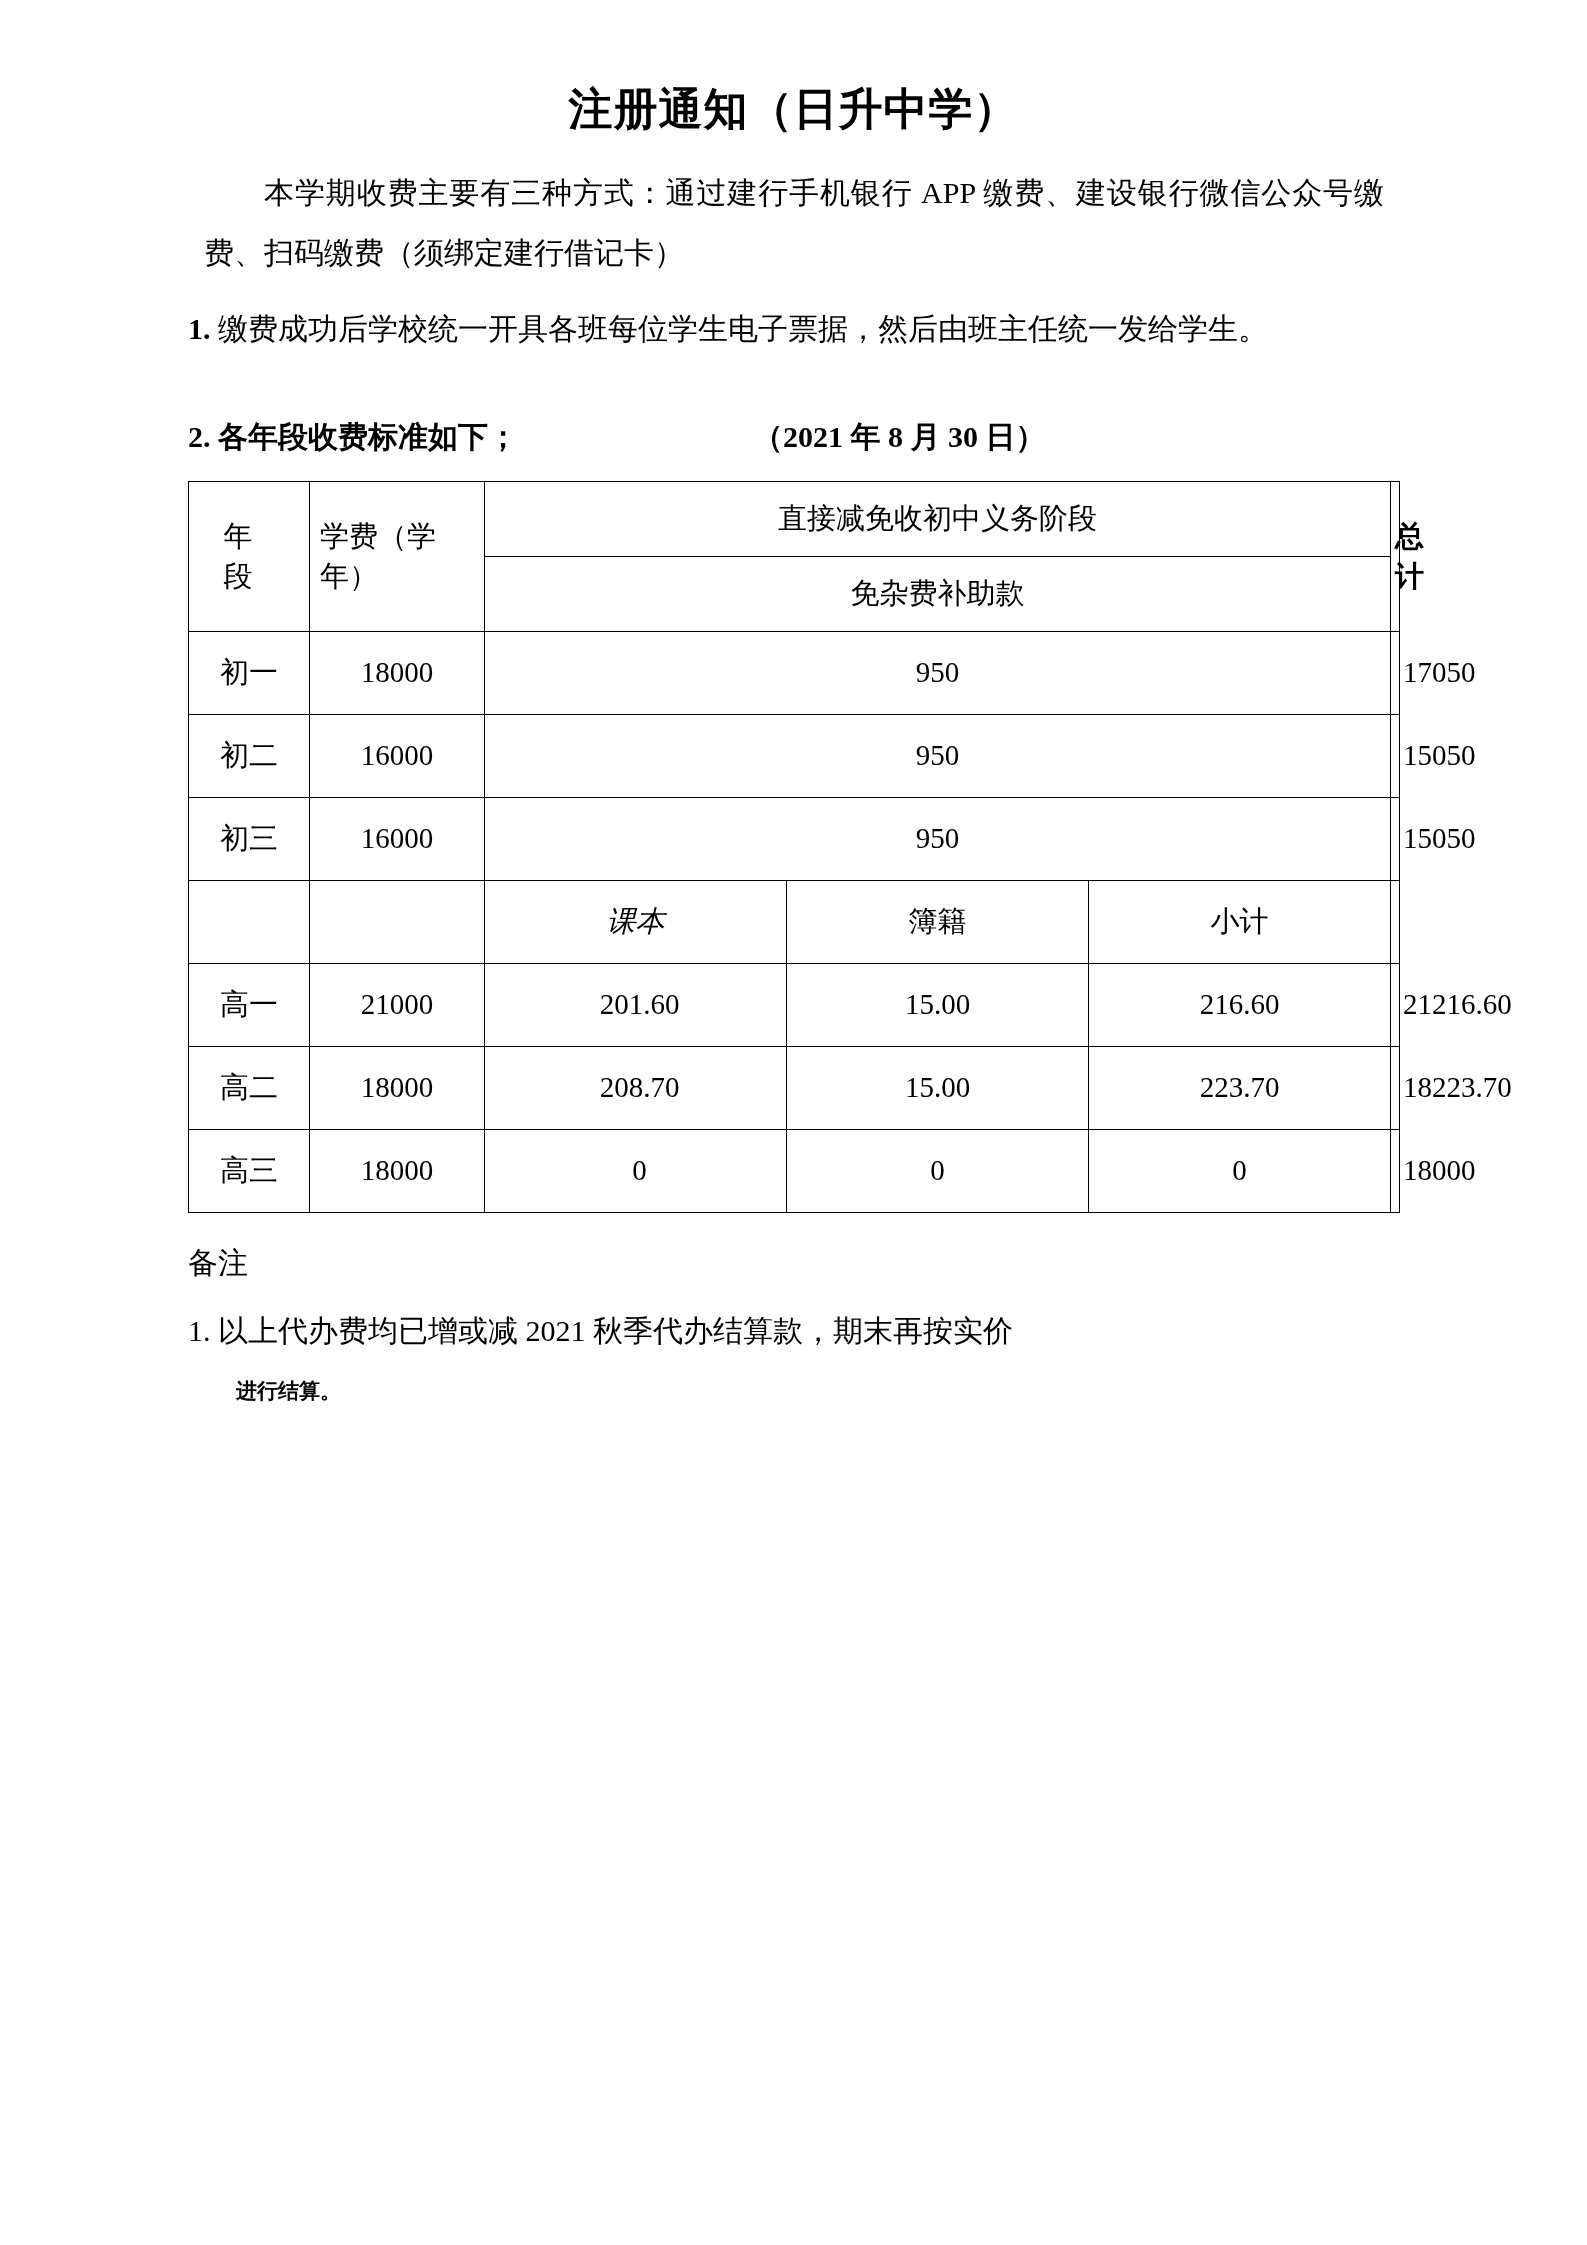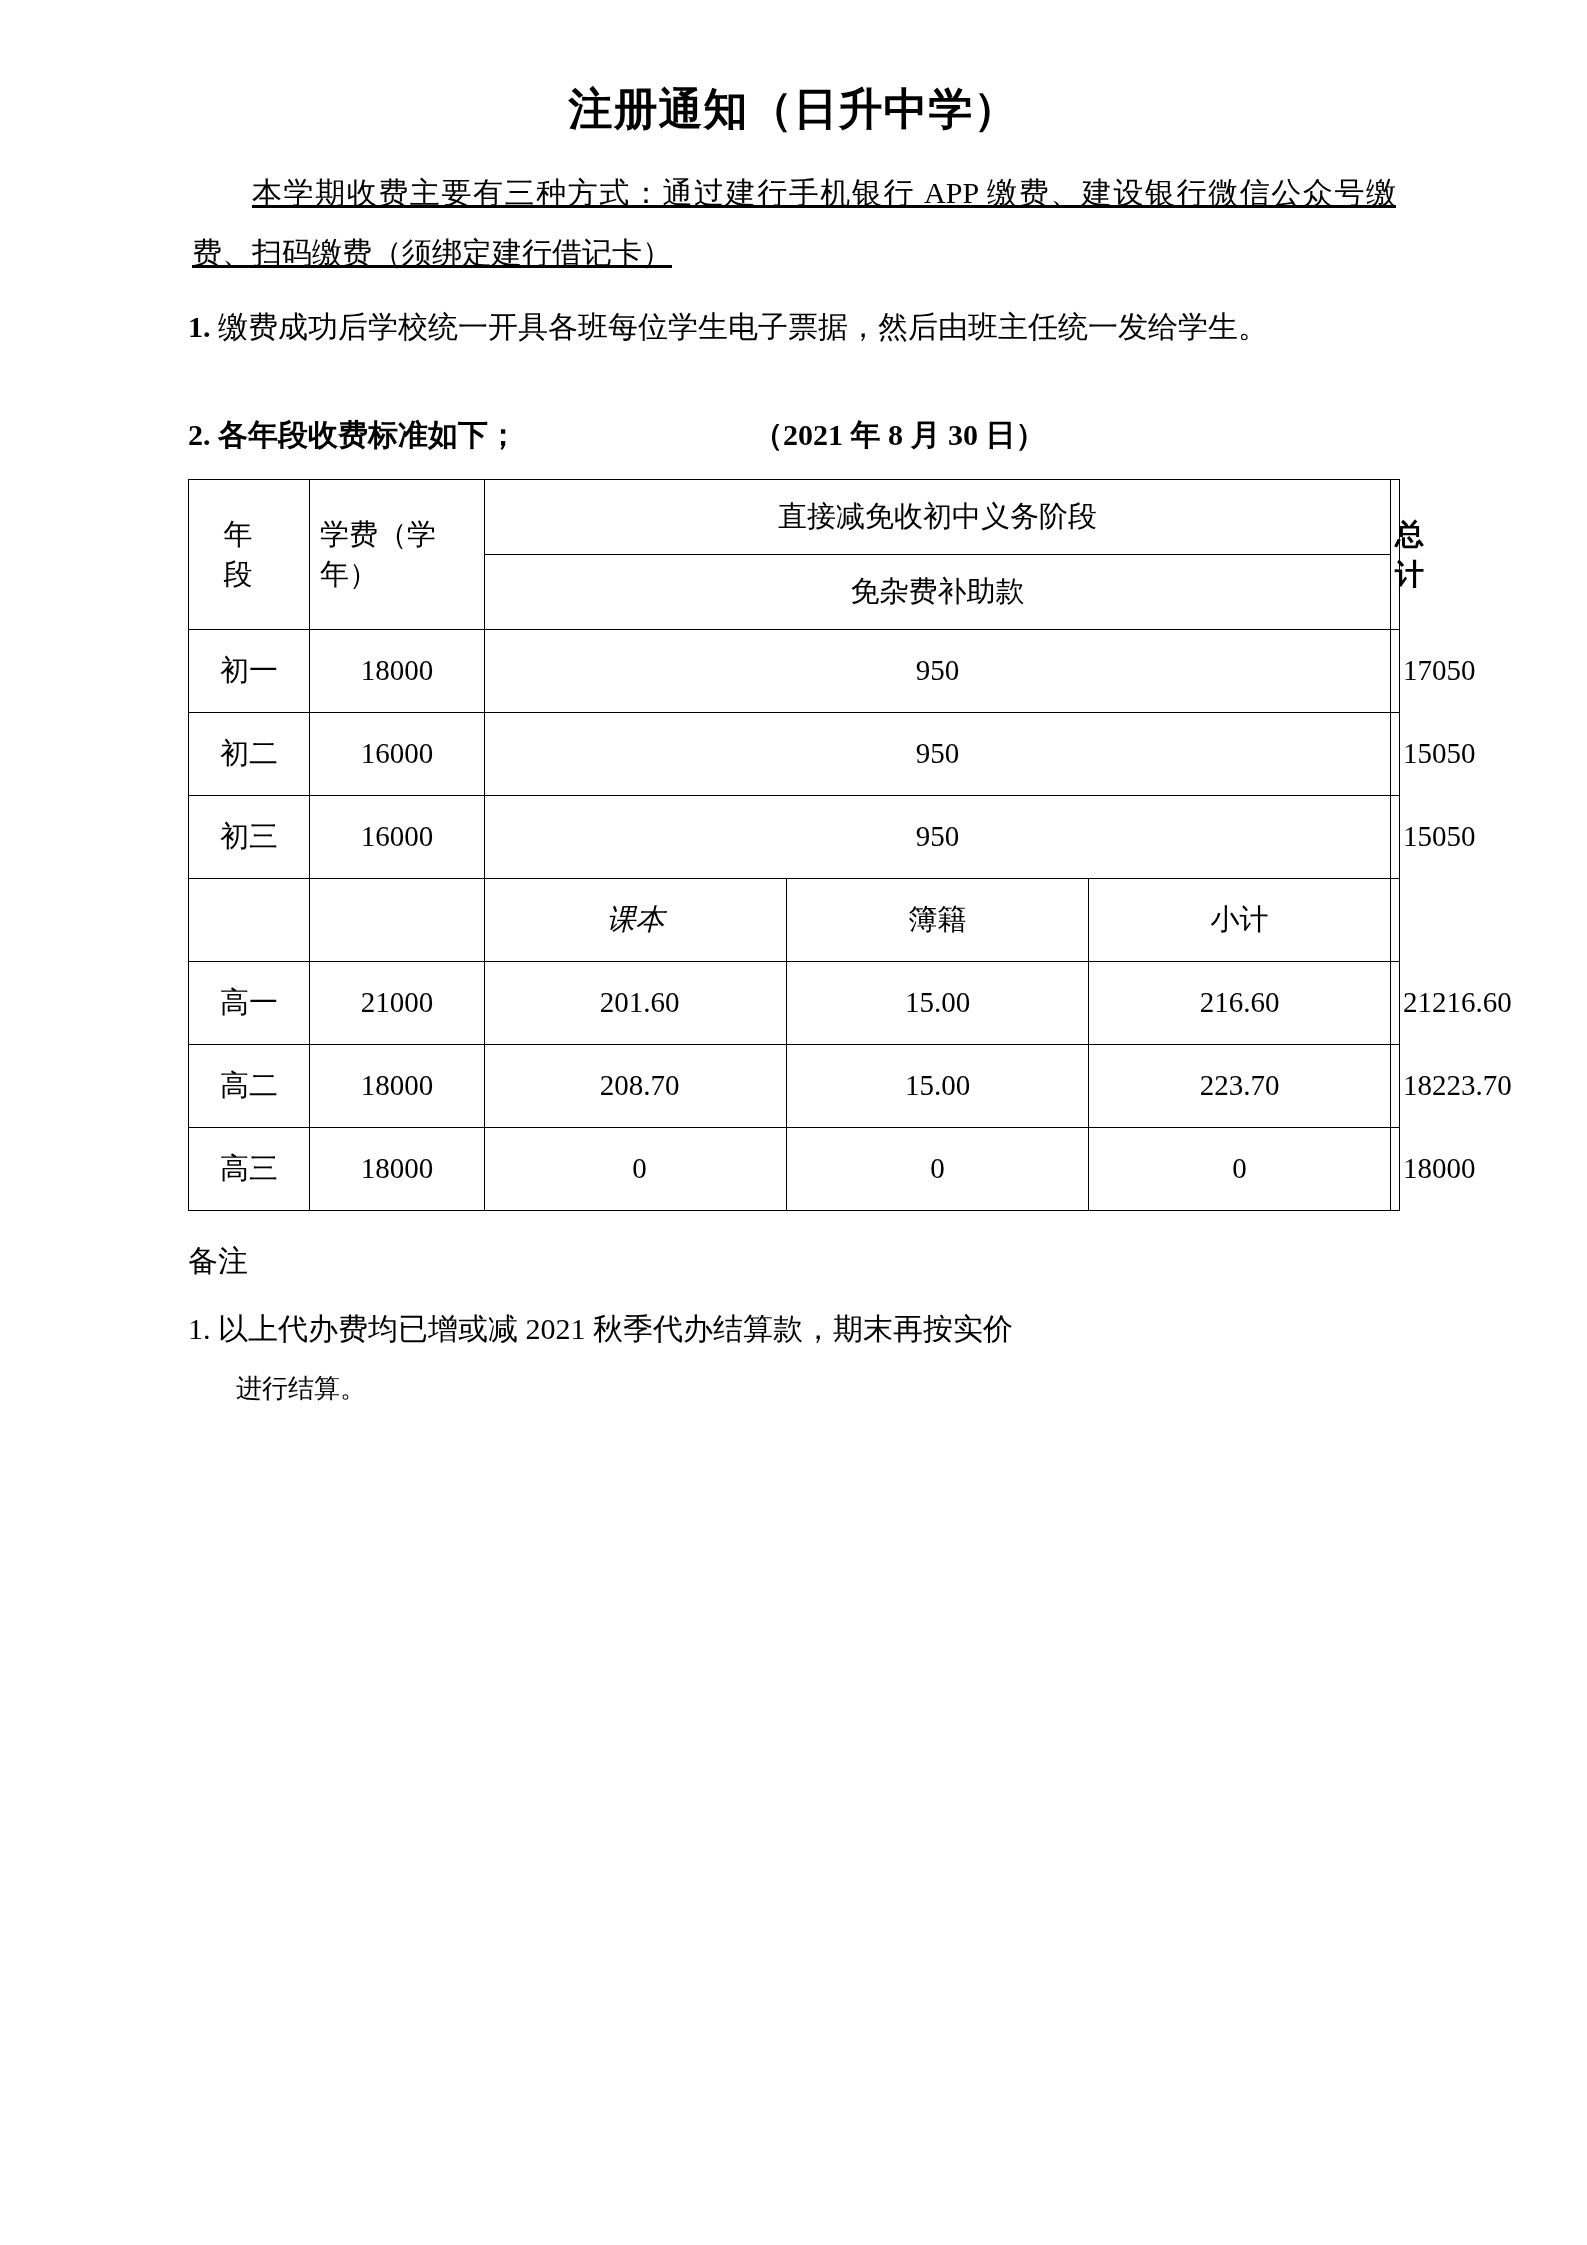--- a/index.html
+++ b/index.html
@@ -41,22 +41,21 @@
     margin: 0 auto;
     width: 1212px;
     padding-left: 1px;
   }
 
   .para {
     font-size: 30px;
     line-height: 60px;
     text-align: justify;
     text-justify: inter-ideograph;
-    margin: 4px;
-    text-decoration: underline;
+    margin: 16px;
   }
 
   .para.intro {
     margin-top: 26px;
     text-indent: 60px;
   }
 
   .numbered {
     font-size: 30px;
     line-height: 60px;
@@ -156,24 +155,25 @@
   }
 
   .note-item {
     font-size: 30px;
     line-height: 60px;
     margin: 10px 0 0 0;
     text-align: justify;
   }
 
   .note-cont {
-    font-size: 26px;
+    font-size: 21px;
     line-height: 60px;
     margin: 0;
     padding-left: 48px;
+    font-weight: bold;
   }
 </style>
 </head>
 <body>
 
 <div class="page">
 
   <h1 class="doc-title">注册通知（日升中学）</h1>
 
   <div class="body-block">

